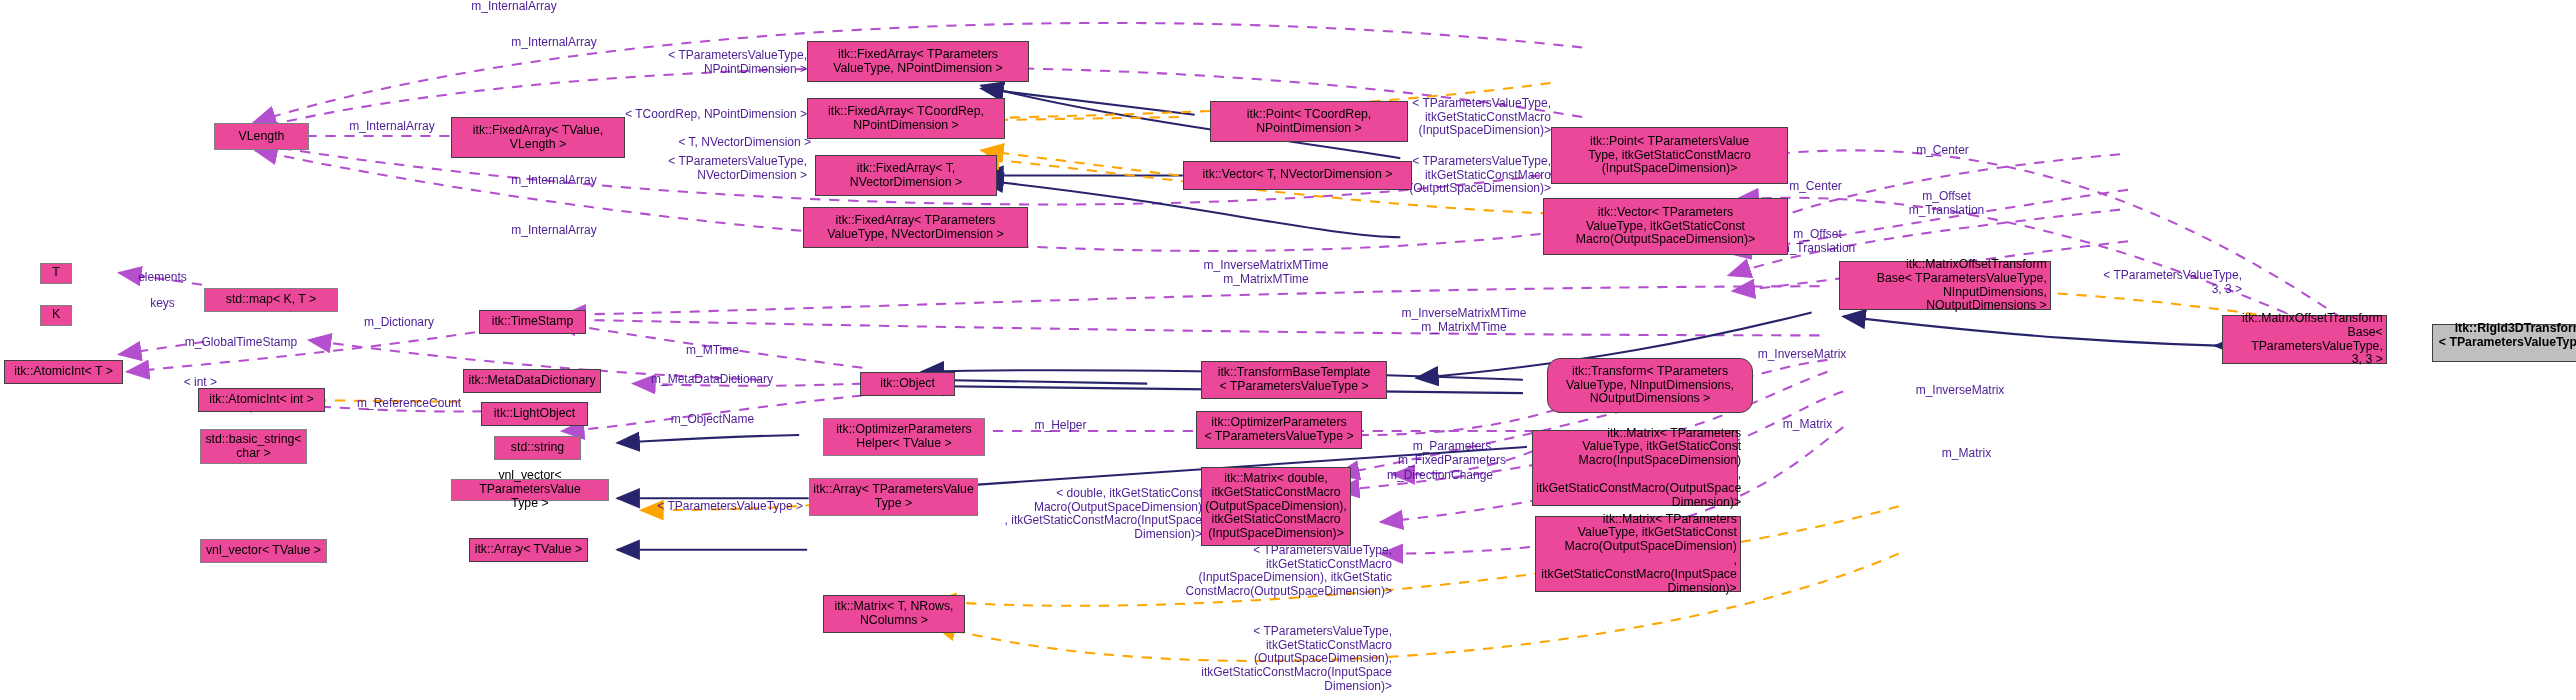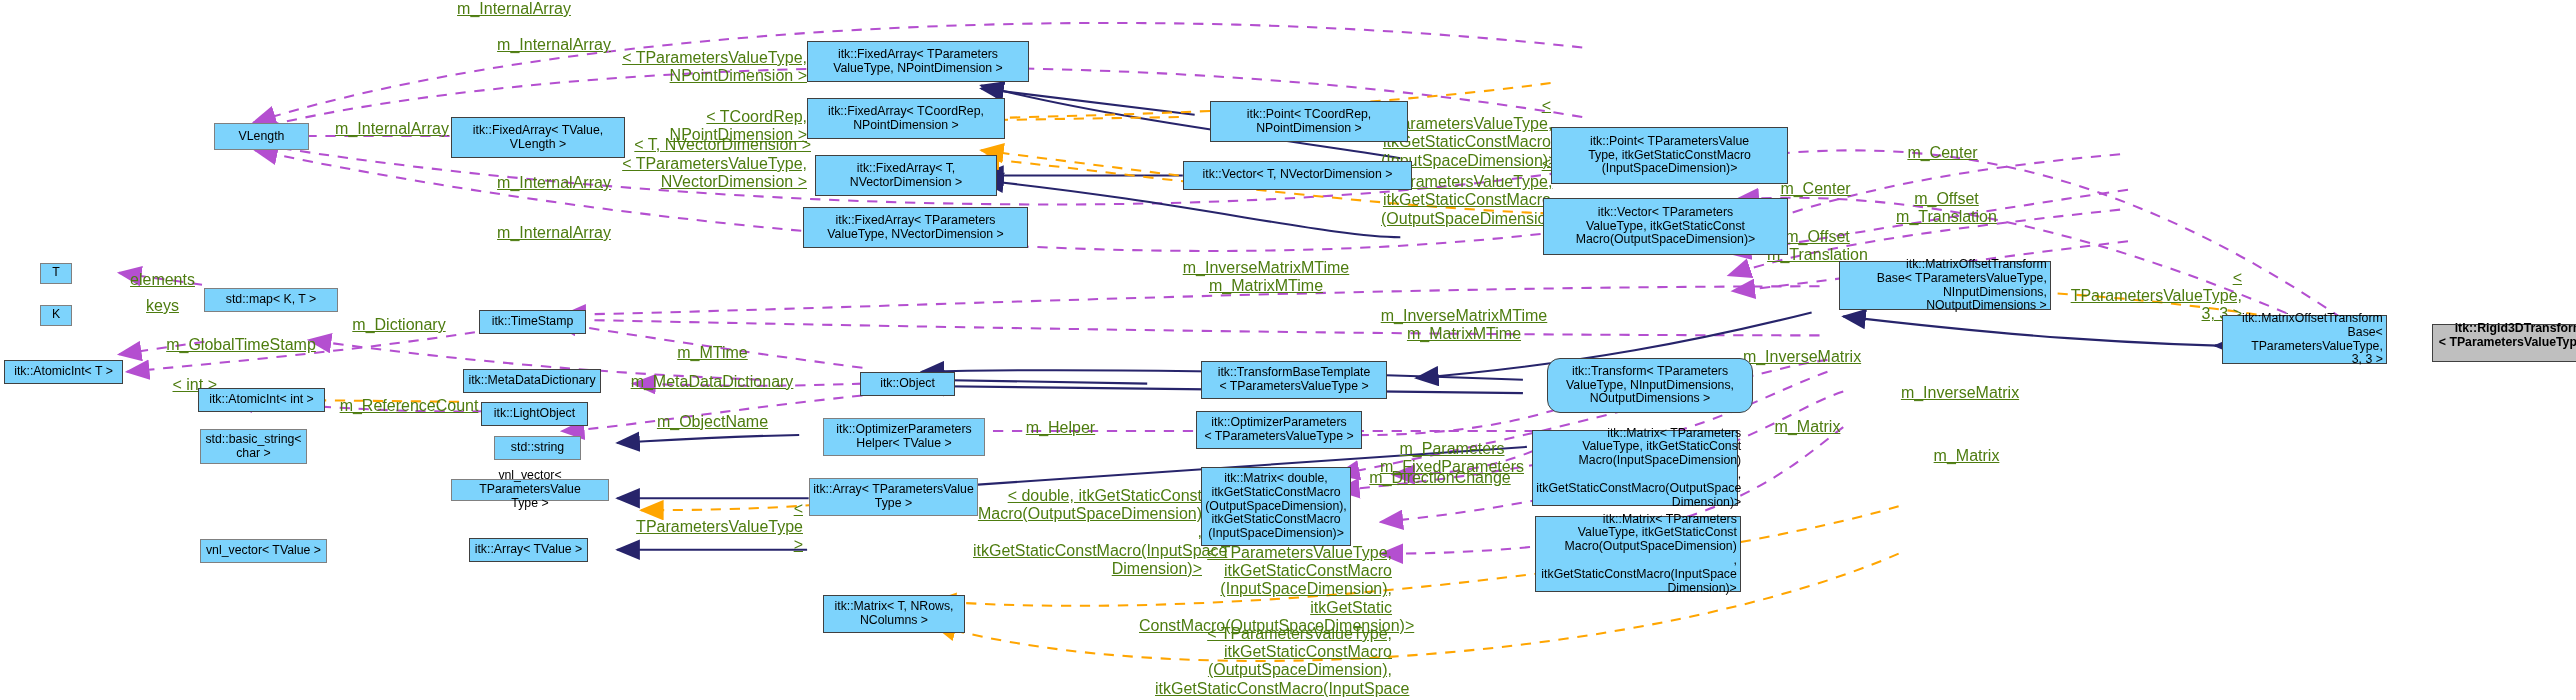--- a/index.html
+++ b/index.html
@@ -17,21 +17,21 @@
   }
   #edge-layer {
     position: absolute;
     left: 0; top: 0;
     width: 2576px;
     height: 700px;
   }
   .node {
     position: absolute;
     box-sizing: border-box;
-    background: #7dd3fc;
+    background: #ec4899;
     border: 0.8px solid #808080;
     color: #000000;
     font-size: 12.3px;
     line-height: 1.12;
     text-align: center;
     display: flex;
     align-items: center;
     justify-content: center;
     padding: 0.8px 3.2px;
     white-space: pre-line;
@@ -43,28 +43,27 @@
   .node.current {
     background: #bfbfbf;
     border: 1.6px solid #404040;
   }
   .node.leftalign {
     text-align: right;
     justify-content: flex-start;
   }
   .edge-label {
     position: absolute;
-    font-size: 16px;
+    font-size: 12px;
     line-height: 1.14;
-    color: #4d7c0f;
+    color: #4c1d95;
     text-align: center;
     white-space: pre-line;
     z-index: 4;
     pointer-events: none;
-    text-decoration: underline;
   }
   .edge-label.tmpl {
     text-align: right;
   }
 </style>
 </head>
 <body>
 
 <div id="diagram">
 

